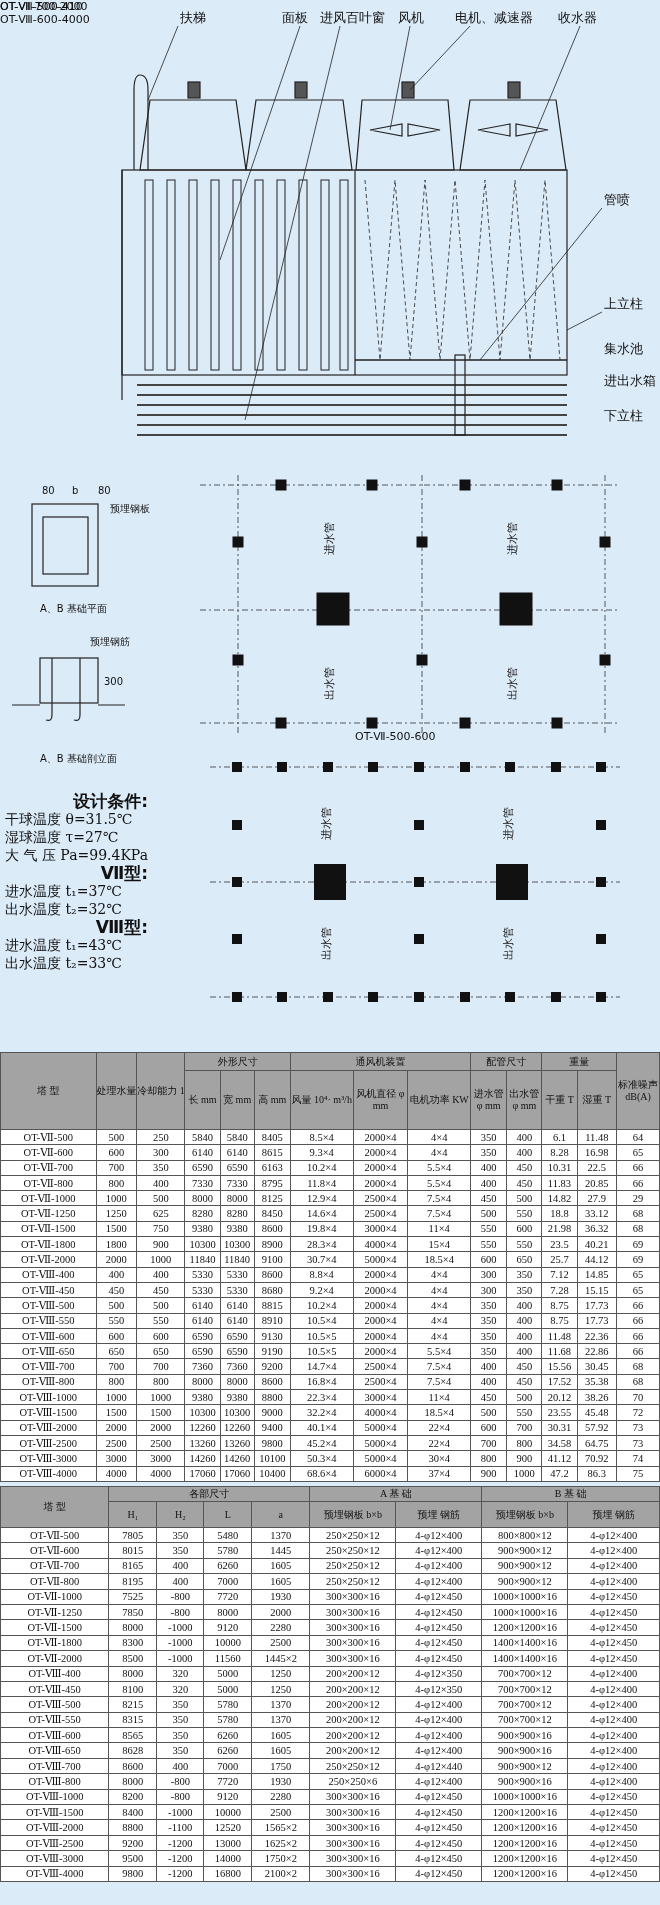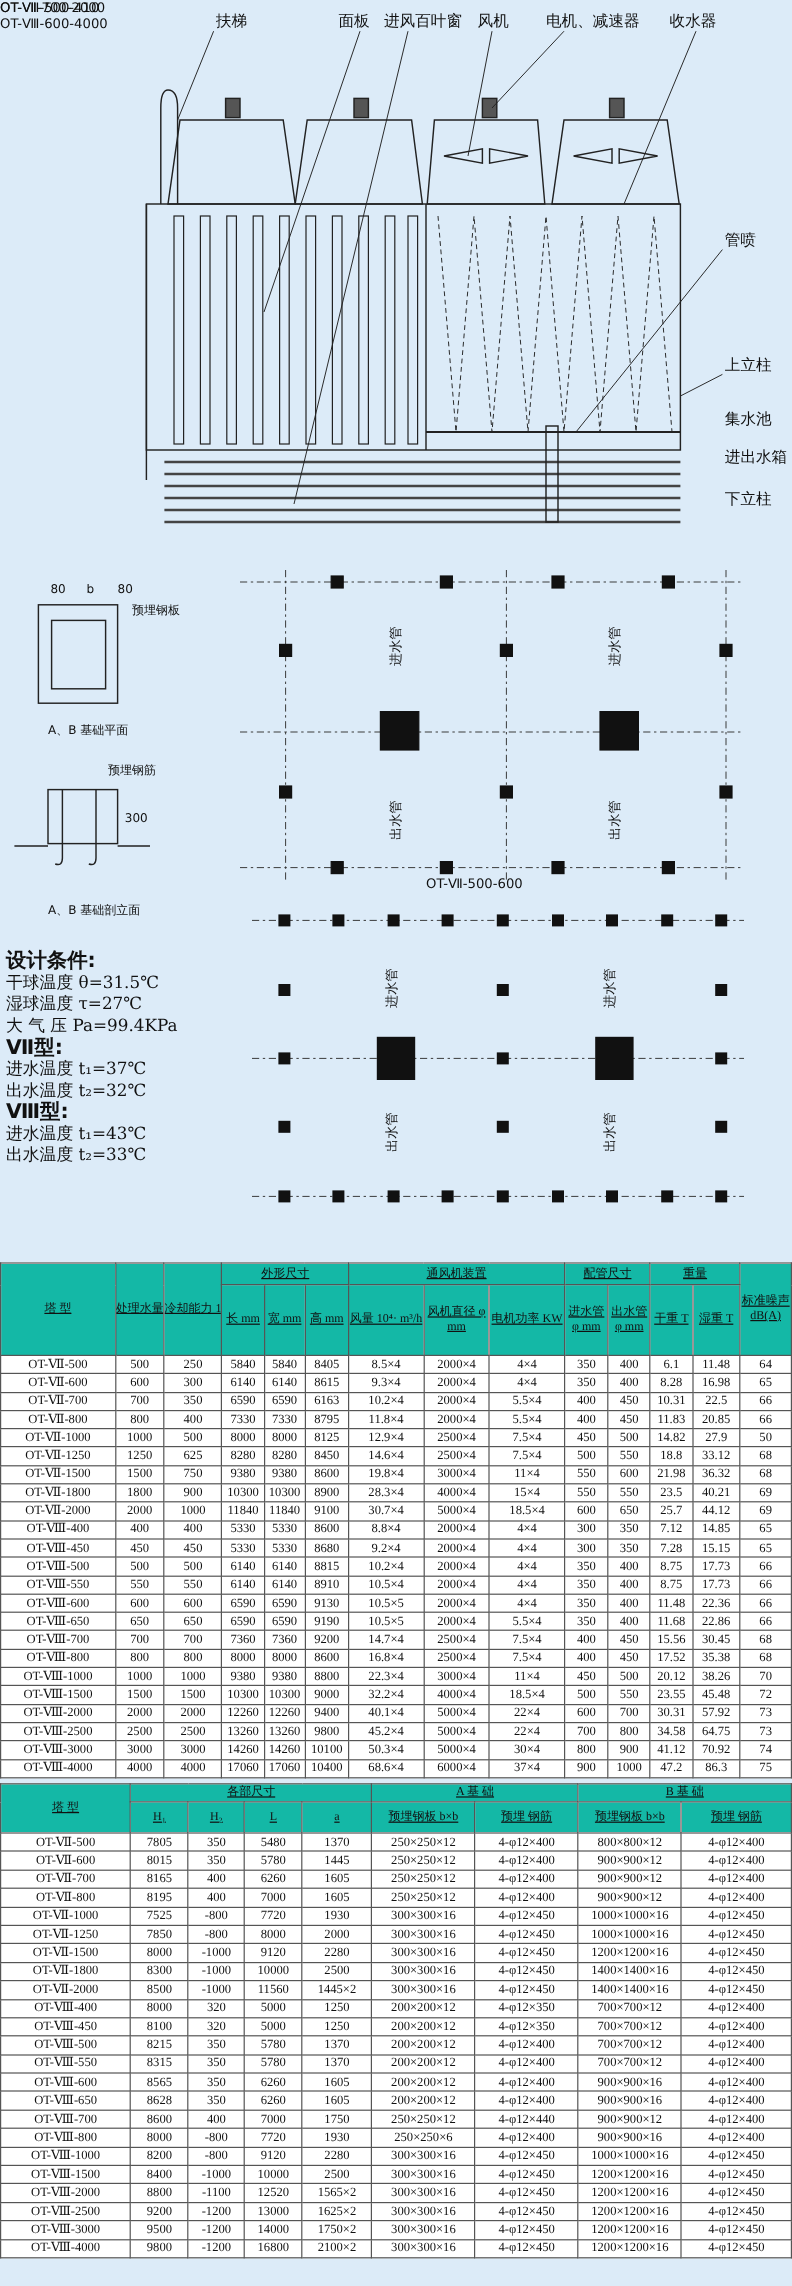--- a/index.html
+++ b/index.html
@@ -1,24 +1,24 @@
 <!DOCTYPE html>
 <html><head>
 <meta charset="utf-8">
 <style>
   html,body{margin:0;padding:0;}
   body{width:660px;height:1905px;background:#dcebf8;font-family:"DejaVu Serif","Liberation Serif",serif;color:#111;position:relative;overflow:hidden;}
   .abs{position:absolute;}
   svg text{font-family:"DejaVu Sans","Liberation Sans",sans-serif;}
   .cond{position:absolute;left:5px;font-family:"DejaVu Serif","Liberation Serif",serif;font-size:14px;line-height:18px;color:#111;}
-  .cond-title{font-family:"DejaVu Sans","Liberation Sans",sans-serif;font-weight:bold;font-size:17px;}
+  .cond-title{font-family:"DejaVu Sans","Liberation Sans",sans-serif;font-weight:bold;font-size:17px;text-align:right;}
   .sec-title{position:absolute;left:4px;font-family:"DejaVu Sans","Liberation Sans",sans-serif;font-weight:bold;font-size:17px;color:#111;margin-top:26px;}
   table{border-collapse:collapse;position:absolute;left:0;width:660px;background:#fff;table-layout:fixed;}
   td,th{border:1px solid #555;text-align:center;padding:0;font-weight:normal;font-family:"Liberation Serif","DejaVu Serif",serif;white-space:nowrap;overflow:hidden;}
-  th{background:#14b8a6;font-size:10px;line-height:12px;text-decoration:underline;}
+  th{background:#a3a3a3;font-size:10px;line-height:12px;}
   .t1 td{font-size:10.5px;height:14.3px;line-height:13px;}
   .t2 td{font-size:10.5px;height:14.4px;line-height:13px;}
 </style>
 </head>
 <body>
 
 <svg class="abs" style="left:0;top:0" width="660" height="440" viewBox="0 0 660 440">
   <g stroke="#222" fill="none" stroke-width="1.2">
 
     <path d="M150 100 L236 100 L246 170 L140 170 Z"></path>
@@ -326,21 +326,21 @@
         <td>8000</td>
         <td>8000</td>
         <td>8125</td>
         <td>12.9×4</td>
         <td>2500×4</td>
         <td>7.5×4</td>
         <td>450</td>
         <td>500</td>
         <td>14.82</td>
         <td>27.9</td>
-        <td>50</td>
+        <td>29</td>
       </tr>
       <tr>
         <td>OT-Ⅶ-1250</td>
         <td>1250</td>
         <td>625</td>
         <td>8280</td>
         <td>8280</td>
         <td>8450</td>
         <td>14.6×4</td>
         <td>2500×4</td>

